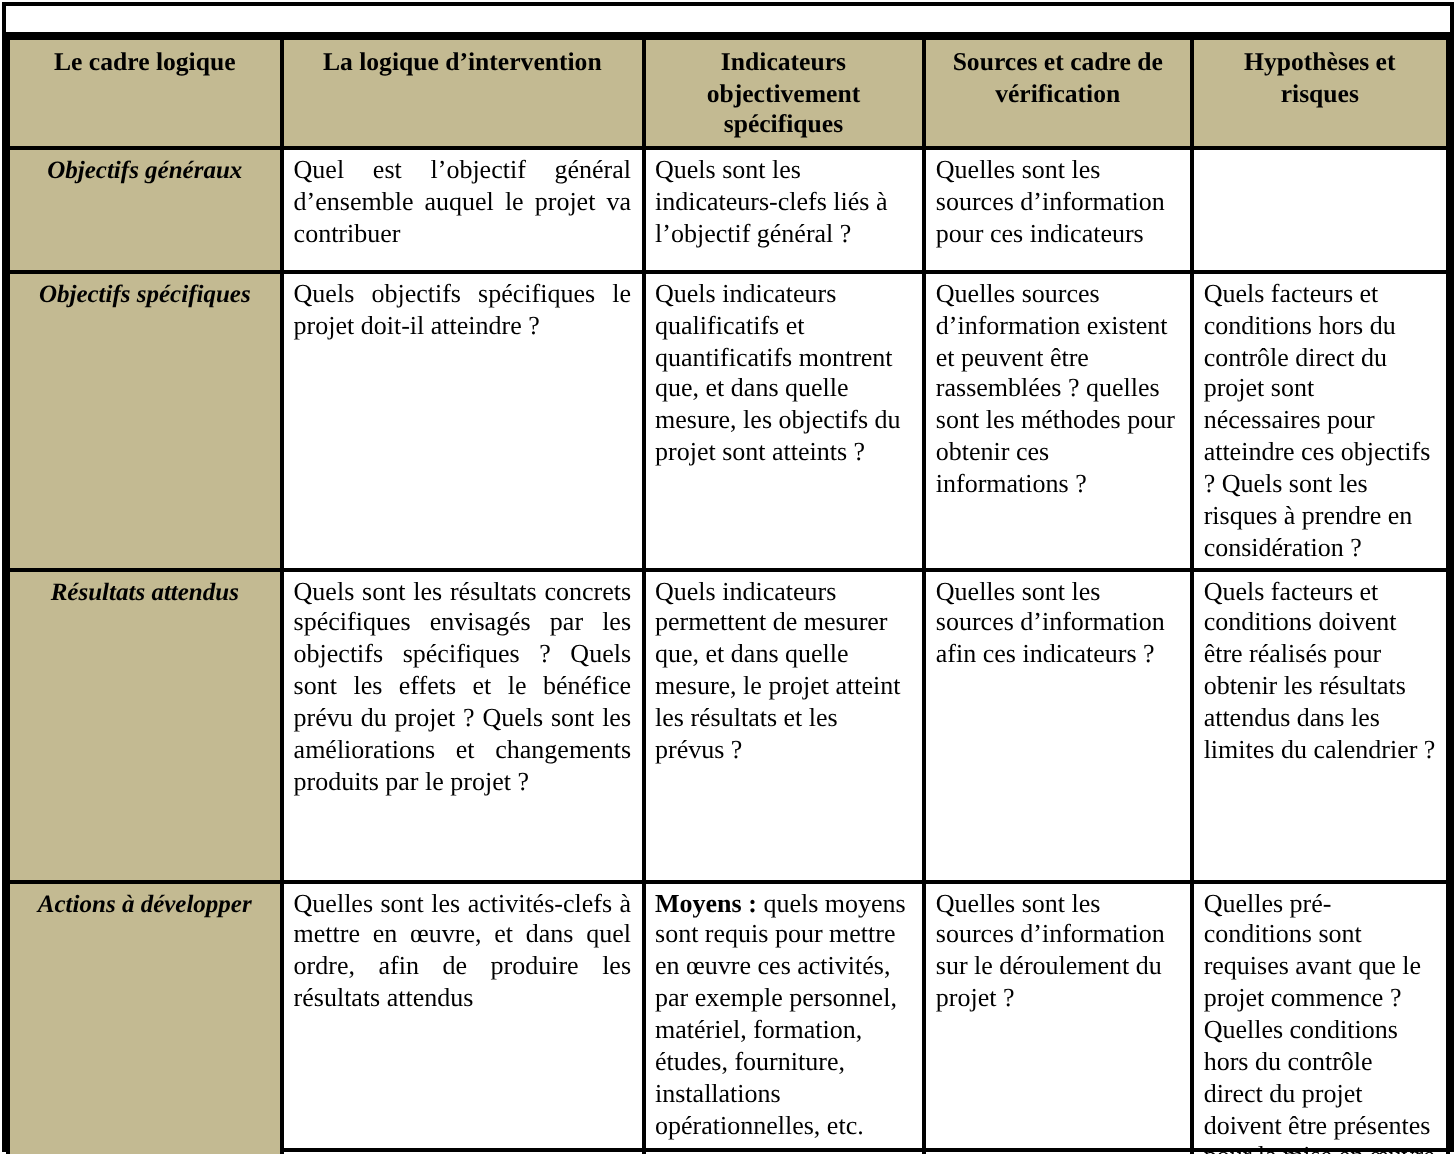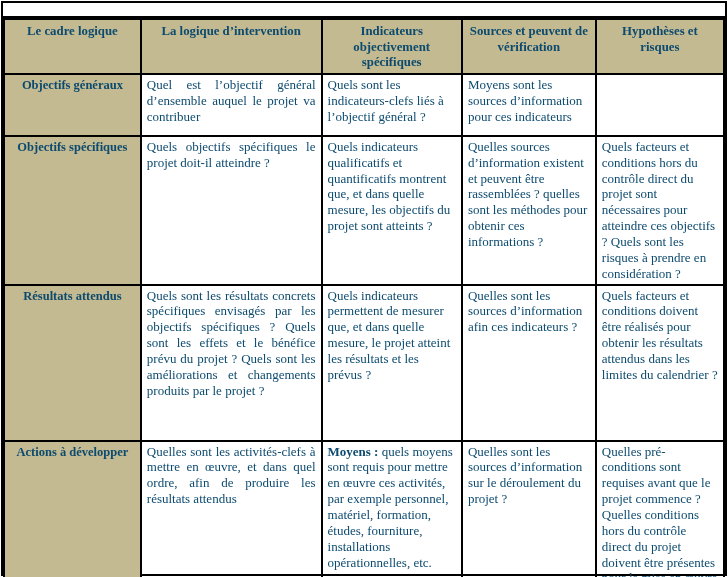--- a/index.html
+++ b/index.html
@@ -29,36 +29,37 @@
     width: 100%;
     height: calc(100% - 15px);
     table-layout: fixed;
   }
   .logframe th, .logframe td {
     border: 2px solid #000000;
     vertical-align: top;
     padding: 2px 5px 2px 5px;
     font-size: 13px;
     line-height: 1.22;
-    color: #0c4a6e;
+    color: #000000;
     overflow: hidden;
   }
   .logframe th {
     background: #c3ba92;
     text-align: center;
     font-weight: bold;
     padding-top: 4px;
     font-size: 12.8px;
   }
   .logframe td.label {
     background: #c3ba92;
     text-align: center;
     font-weight: bold;
     font-size: 12.5px;
     padding: 3px 2px;
+    font-style: italic;
   }
   .logframe td.justify { text-align: justify; }
   tr.header-row { height: 48px; }
   tr.row-1 { height: 62px; }
   tr.row-2 { height: 130px; }
   tr.row-3 { height: 156px; }
   col.c1 { width: 19.0%; }
   col.c2 { width: 25.1%; }
   col.c3 { width: 19.5%; }
   col.c4 { width: 18.6%; }
@@ -76,29 +77,29 @@
         <col class="c2">
         <col class="c3">
         <col class="c4">
         <col class="c5">
     </colgroup>
     <tbody>
         <tr class="header-row">
       <th>Le cadre logique</th>
       <th>La logique d’intervention</th>
       <th>Indicateurs objectivement spécifiques</th>
-      <th>Sources et peuvent de vérification</th>
+      <th>Sources et cadre de vérification</th>
       <th>Hypothèses et risques</th>
     </tr>
 
     <tr class="row-1">
       <td class="label">Objectifs généraux</td>
       <td class="justify">Quel est l’objectif général d’ensemble auquel le projet va contribuer</td>
       <td>Quels sont les indicateurs-clefs liés à l’objectif général ?</td>
-      <td>Moyens sont les sources d’information pour ces indicateurs</td>
+      <td>Quelles sont les sources d’information pour ces indicateurs</td>
       <td></td>
     </tr>
 
     <tr class="row-2">
       <td class="label">Objectifs spécifiques</td>
       <td class="justify">Quels objectifs spécifiques le projet doit-il atteindre ?</td>
       <td>Quels indicateurs qualificatifs et quantificatifs montrent que, et dans quelle mesure, les objectifs du projet sont atteints ?</td>
       <td>Quelles sources d’information existent et peuvent être rassemblées ? quelles sont les méthodes pour obtenir ces informations ?</td>
       <td>Quels facteurs et conditions hors du contrôle direct du projet sont nécessaires pour atteindre ces objectifs ? Quels sont les risques à prendre en considération ?</td>
     </tr>

